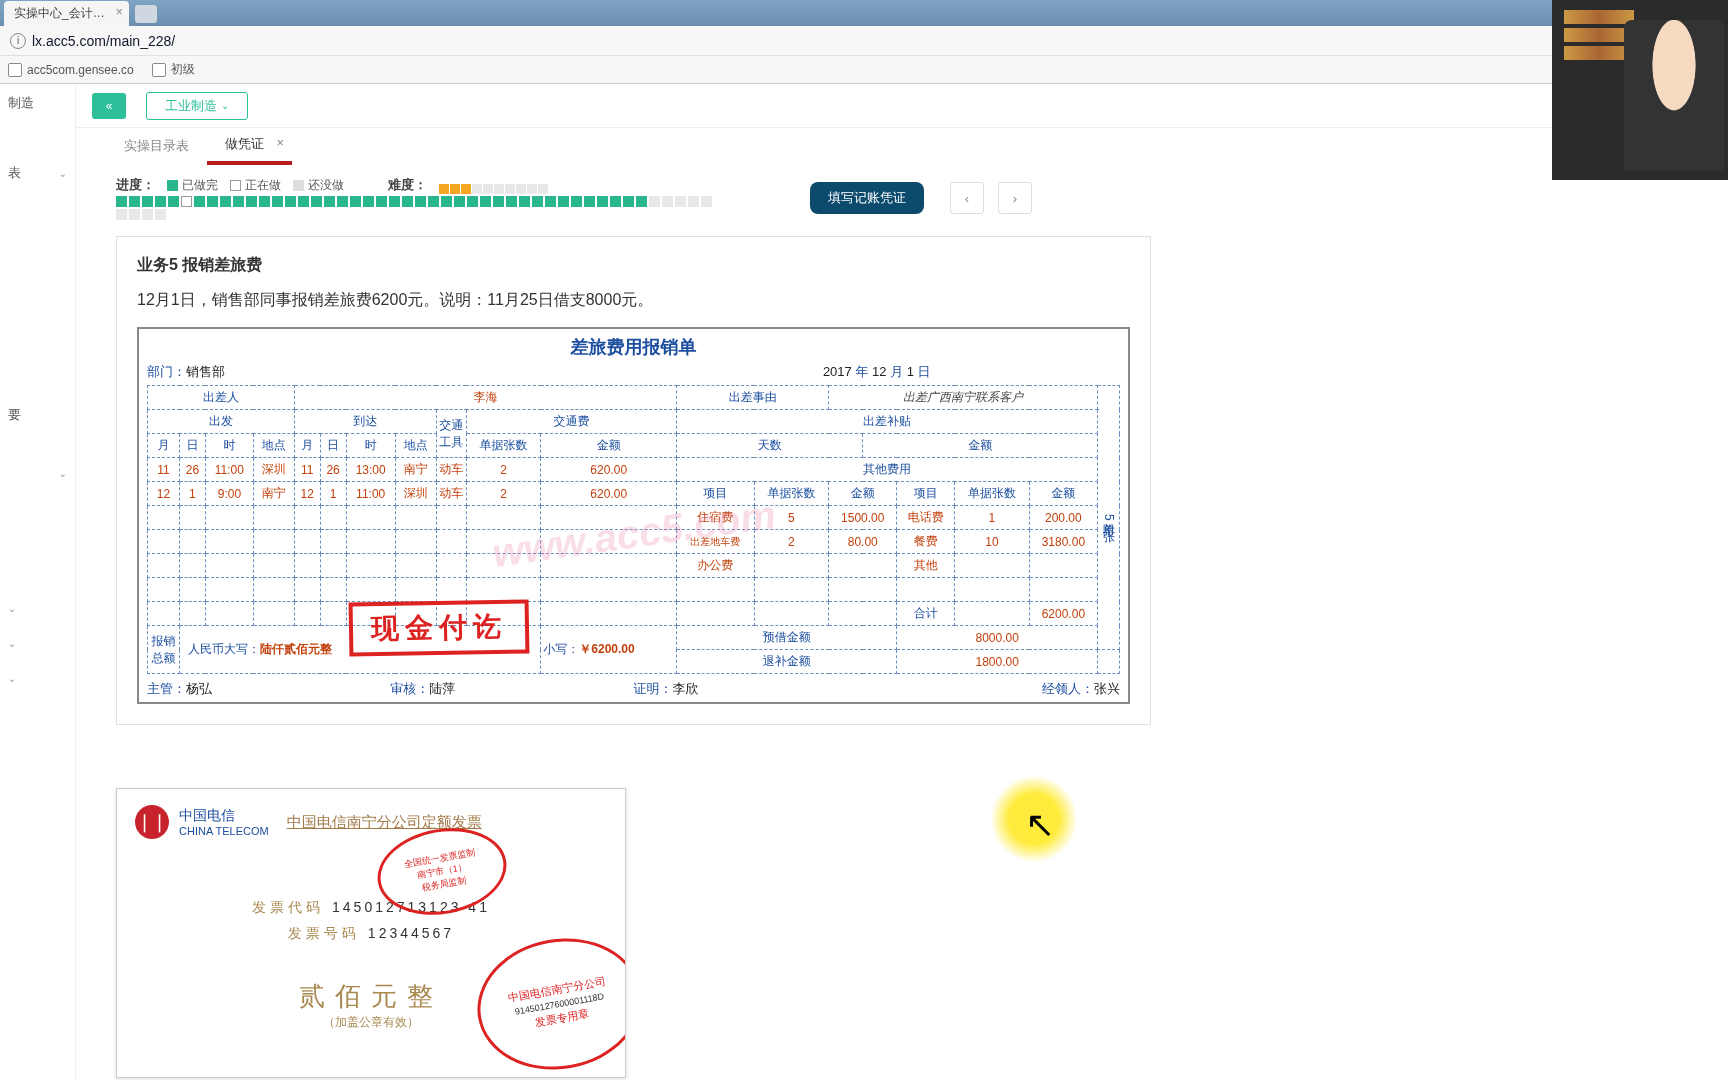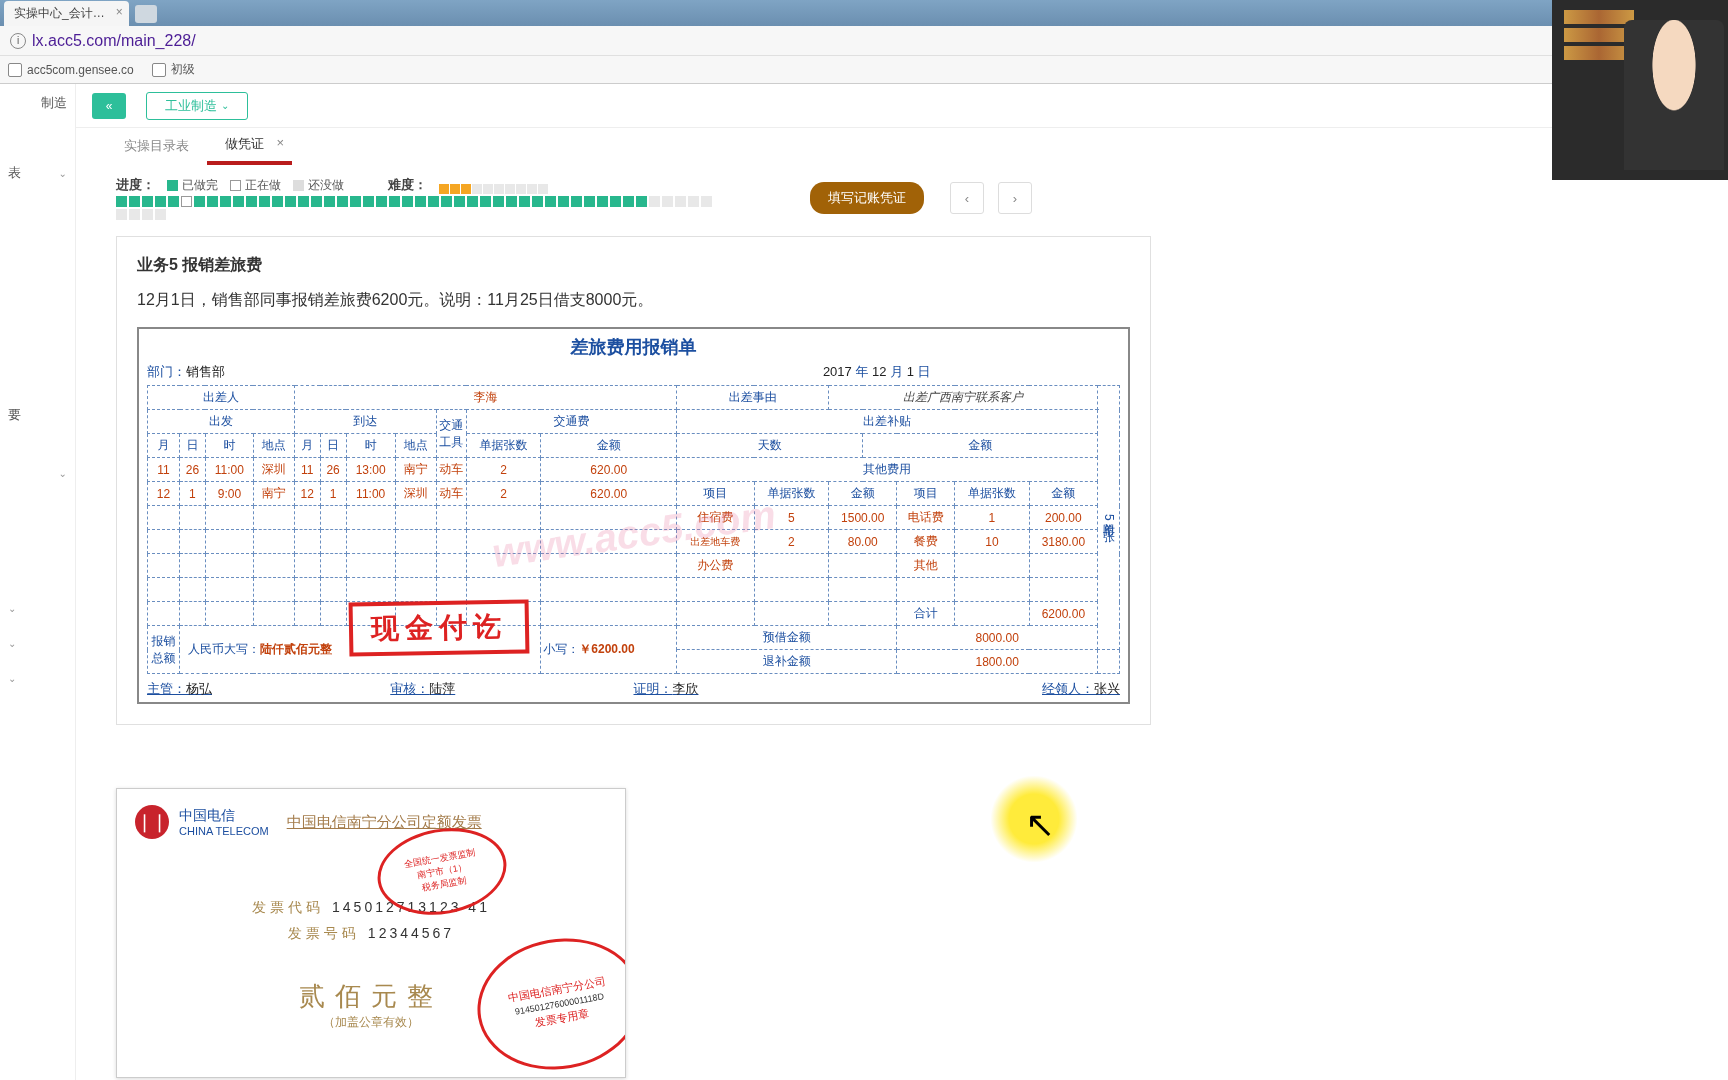--- a/index.html
+++ b/index.html
@@ -5,29 +5,29 @@
   * { box-sizing: border-box; margin: 0; padding: 0; }
   body { font-family: "Microsoft YaHei", sans-serif; font-size: 13px; background: #fff; width: 1728px; height: 1080px; overflow: hidden; position: relative; }
   
   
   .browser-tabs { height: 26px; background: linear-gradient(#7fa4c4, #6b8fb0); display: flex; align-items: flex-end; padding-left: 4px; }
   .tab { background: #f5f5f5; border-radius: 4px 4px 0 0; padding: 4px 24px 4px 10px; font-size: 12px; position: relative; margin-right: 2px; color: #444; }
   .tab .close { position: absolute; right: 6px; top: 4px; color: #888; }
   .tab-new { width: 22px; height: 18px; background: #cfd8e0; border-radius: 3px; margin-left: 4px; margin-bottom: 3px; }
   .addr-bar { height: 30px; background: #f7f7f7; border-bottom: 1px solid #e0e0e0; display: flex; align-items: center; padding: 0 10px; gap: 6px; }
   .addr-bar .info-icon { width: 16px; height: 16px; border: 1px solid #888; border-radius: 50%; font-size: 10px; display:flex; align-items:center; justify-content:center; color:#555;}
-  .addr-bar .url { color: #4c1d95; font-size: 16px; }
+  .addr-bar .url { color: #0f172a; font-size: 14px; }
   .bookmarks { height: 28px; background: #f7f7f7; border-bottom: 1px solid #ccc; display: flex; align-items: center; padding: 0 8px; gap: 18px; }
   .bookmark { display: flex; align-items: center; gap: 5px; color: #555; font-size: 12px; }
   .bm-icon { width: 14px; height: 14px; border: 1px solid #888; border-radius: 2px; display:flex; background:#fff;}
   
   
   .left-sidebar { position: absolute; left: 0; top: 84px; width: 76px; height: calc(100% - 84px); background: #fff; border-right: 1px solid #eee; }
   .sidebar-item { padding: 12px 8px; color: #5a5a5a; font-size: 13px; display:flex; justify-content:space-between; align-items:center;}
-  .sidebar-item.header { font-weight: normal; padding-top: 10px; justify-content: flex-end;}
+  .sidebar-item.header { font-weight: normal; padding-top: 10px;}
   .chevron { font-size: 10px; color: #999; }
   
   
   .app-topbar { position: absolute; left: 76px; right: 0; top: 84px; height: 44px; border-bottom: 1px solid #eee; display: flex; align-items: center; padding: 0 16px; background: #fff;}
   .collapse-btn { width: 34px; height: 26px; background: #2dbf9a; color: #fff; border-radius: 3px; display: flex; align-items: center; justify-content: center; font-size: 12px; margin-right: 20px;}
   .industry-dd { border: 1px solid #2dbf9a; color: #2dbf9a; padding: 4px 18px; border-radius: 3px; display:flex; align-items:center; gap:4px;}
   .user-info { margin-left: auto; color: #555; font-size: 14px;}
   .user-info .svip { color: #f39c12; }
   
   
@@ -46,21 +46,21 @@
   .leg-sq.todo { background:#ddd;}
   .diff-bars { display:flex; gap:1px;}
   .diff-bar { width:10px; height:10px; background:#e8e8e8;}
   .diff-bar.on { background:#f5a623;}
   
   .progress-strip { position:absolute; left:116px; top:196px; display:flex; flex-wrap:wrap; gap:2px; max-width:600px;}
   .psq { width:11px; height:11px; background:#28b78d;}
   .psq.off { background:#e8e8e8;}
   .psq.cur { background:#fff; border:1px solid #999;}
   
-  .action-btn { position:absolute; left:810px; top:182px; background:#a16207; color:#fff; padding:7px 18px; border-radius:14px; font-size:13px; border:none;}
+  .action-btn { position:absolute; left:810px; top:182px; background:#0c4a6e; color:#fff; padding:7px 18px; border-radius:8px; font-size:13px; border:none;}
   .nav-btn { width:34px; height:32px; border:1px solid #ddd; background:#fff; color:#888; border-radius:3px; position:absolute; top:182px; display:flex; align-items:center; justify-content:center;}
   .nav-prev { left: 950px;}
   .nav-next { left: 998px;}
   
   
   .doc-panel { position:absolute; left:116px; top:236px; width:1035px; border:1px solid #e0e0e0; padding:18px 20px 20px; background:#fff;}
   .task-title { font-size:16px; font-weight:bold; color:#333; margin-bottom:14px;}
   .task-desc { font-size:16px; color:#333; margin-bottom:16px;}
   
   
@@ -73,21 +73,21 @@
   
   .expense-table { width:100%; border-collapse:collapse; }
   .expense-table td, .expense-table th { border:1px dashed #6a8ec0; font-size:12px; text-align:center; padding:2px 2px; color:#1c4fa0; height:24px;}
   .expense-table .blk { color:#c2410c;}
   .expense-table .hw { font-style:italic; color:#444; font-family: "KaiTi", cursive;}
   
   .stamp { position:absolute; left:210px; top:272px; border:4px solid #d22; color:#d22; font-size:28px; font-weight:bold; padding:4px 18px; letter-spacing:6px; transform:rotate(-1deg); font-family:"SimHei";}
   .watermark { position:absolute; left:50%; top:55%; transform:translate(-50%,-50%) rotate(-8deg); color:rgba(230,120,160,0.25); font-size:40px; font-weight:bold; pointer-events:none; font-style:italic;}
   
   .sig-row { display:flex; font-size:13px; margin-top:6px; color:#1c4fa0;}
-  .sig-row > div { flex:1;text-decoration:underline;}
+  .sig-row > div { flex:1;}
   
   
   .invoice { position:absolute; left:116px; top:788px; width:510px; height:290px; border:1px solid #ccc; box-shadow:0 1px 4px rgba(0,0,0,0.15); padding:16px 18px; background:#fff; overflow:hidden;}
   .inv-header { display:flex; align-items:center; gap:10px;}
   .logo-circle { width:34px; height:34px; border-radius:50%; background:#c8232c; display:flex; align-items:center; justify-content:center; color:#fff; font-size:18px;}
   .telecom { font-size:11px; color:#1d4fa0;}
   .inv-title { color:#a37b4a; font-size:15px; margin-left:8px; text-decoration:underline;}
   .inv-line { text-align:center; color:#a8894f; font-size:14px; letter-spacing:4px; margin-top:60px;}
   .inv-num { color:#333; letter-spacing:3px; margin-left:8px;}
   .inv-amount { text-align:center; color:#a8894f; font-size:26px; letter-spacing:10px; margin-top:36px; font-family:"KaiTi";}

